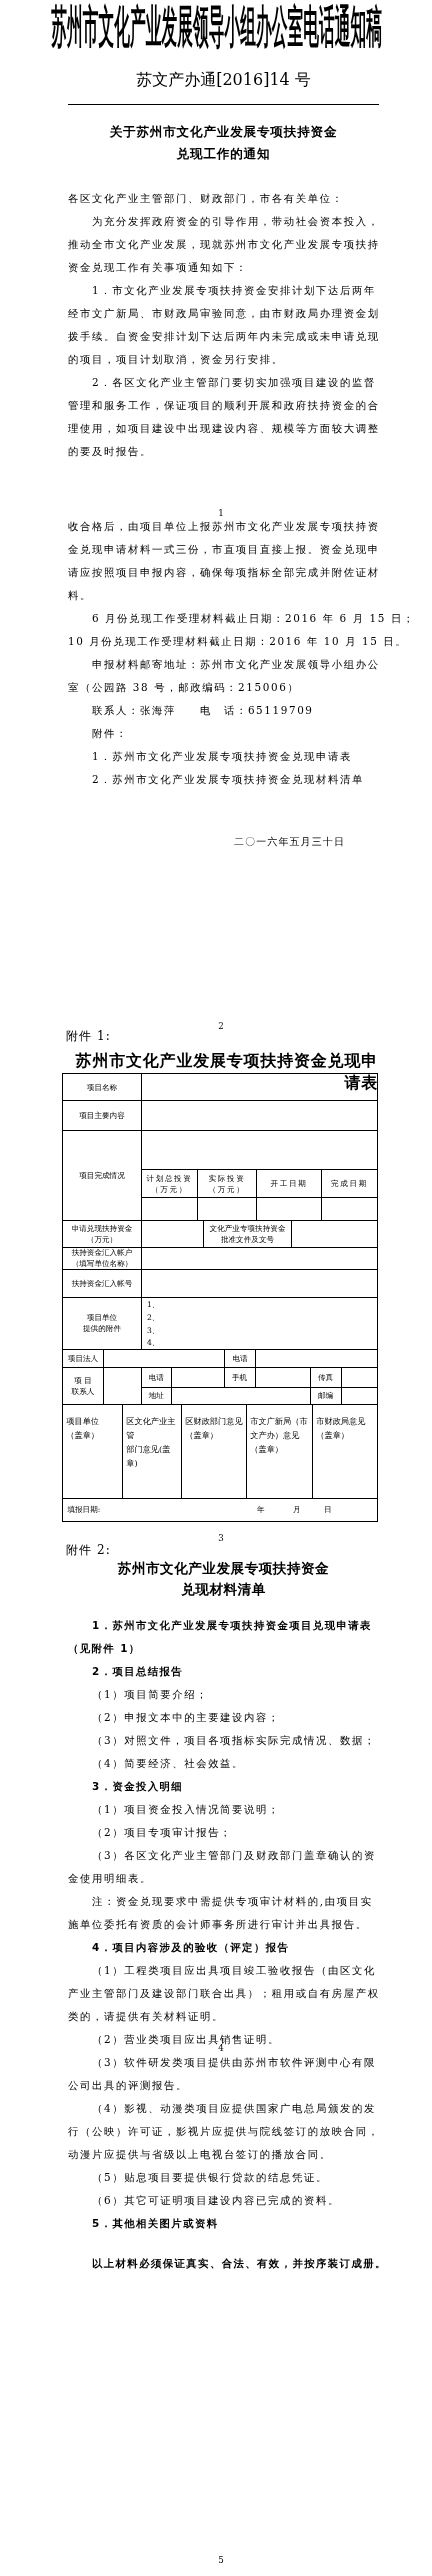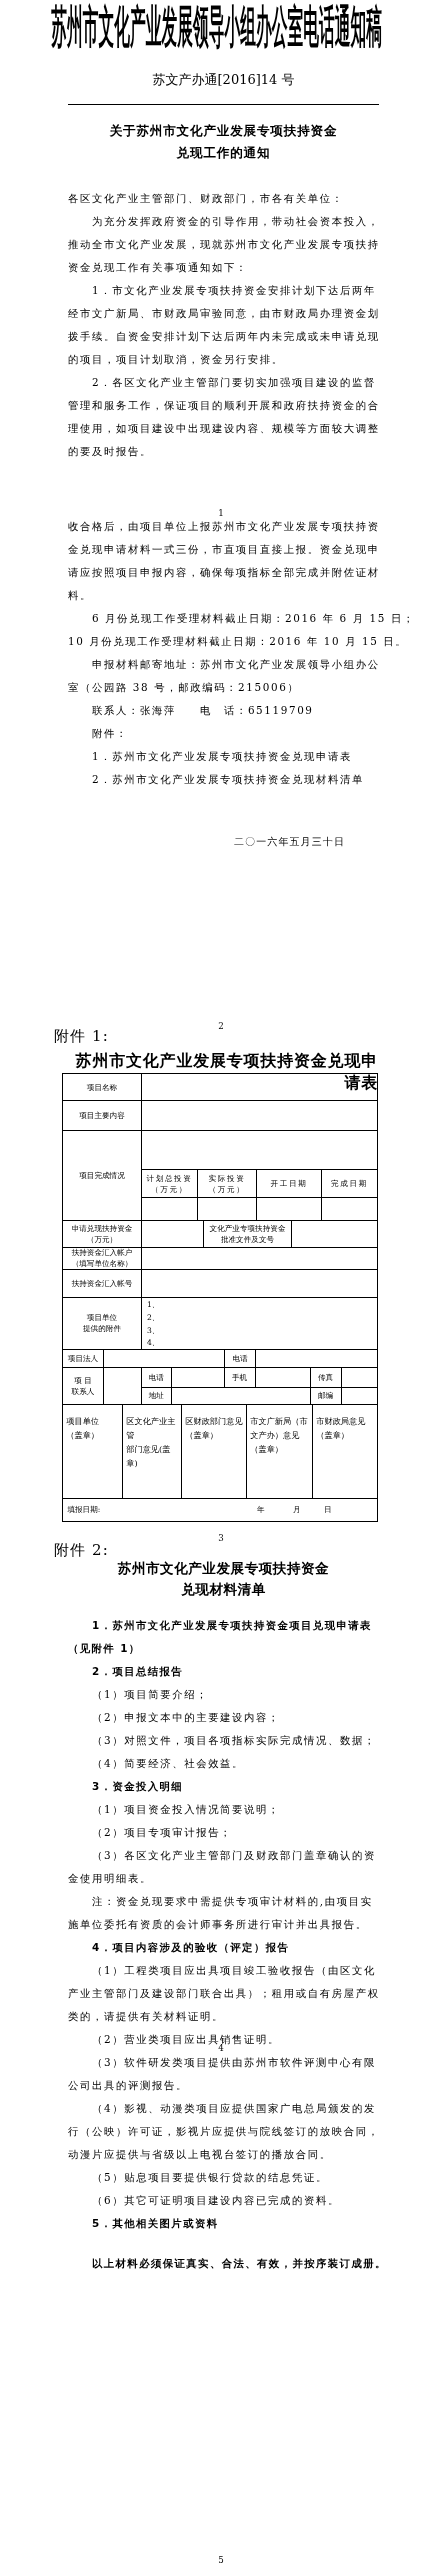--- a/index.html
+++ b/index.html
@@ -7,38 +7,38 @@
     width:433px;height:2576px;position:relative;overflow:hidden;color:#000;
     font-family:"DejaVu Serif","Liberation Serif",serif;
   }
   .abs{position:absolute;}
   
   .banner{top:3.3px;left:0;width:433px;display:flex;justify-content:center;}
   .banner span{
     font-size:45px;line-height:47px;font-weight:bold;white-space:nowrap;
     transform:scaleX(0.35);transform-origin:center top;
   }
-  .docnum{top:73px;left:68px;width:311px;text-align:center;font-size:13px;line-height:14px;}
+  .docnum{top:73px;left:68px;width:311px;text-align:center;font-size:16px;line-height:14px;}
   .divider{top:104px;left:68px;width:311px;border-top:1.1px solid #000;height:0;}
   .doctitle{
     top:121px;left:68px;width:311px;text-align:center;font-size:12.6px;font-weight:bold;
-    letter-spacing:0.8px;line-height:22px;font-family:Liberation Mono, monospace;
+    letter-spacing:0.8px;line-height:22px;font-family:Liberation Serif, serif;
   }
   
   .bodyblock{left:68px;width:313px;font-size:10.4px;letter-spacing:1.6px;}
   .pA{top:187px;}
   .pB{top:515px;}
   .a2list{top:1614px;}
   .bl{height:23px;line-height:23px;white-space:nowrap;}
   .ind{text-indent:24px;}
   .bd{font-family:"DejaVu Sans","Liberation Sans",sans-serif;font-weight:bold;letter-spacing:1.4px;}
   .issuedate{top:830px;left:234px;font-size:10px;letter-spacing:1.1px;line-height:23px;}
   .pagenum{left:0;width:442px;text-align:center;font-size:8.7px;line-height:8.7px;}
   .pn1{top:509px;} .pn2{top:1022px;} .pn3{top:1534px;} .pn4{top:2044px;} .pn5{top:2556px;}
-  .attlabel{font-size:15px;letter-spacing:1.1px;line-height:16.4px;left:54px;}
+  .attlabel{font-size:12px;letter-spacing:1.1px;line-height:16.4px;left:66px;}
   .al1{top:1028px;} .al2{top:1542px;}
   .a1title{
     top:1050px;left:62px;width:316px;text-align:right;font-size:16px;font-weight:bold;
     letter-spacing:0.8px;line-height:22px;font-family:"DejaVu Sans","Liberation Sans",sans-serif;
   }
   .a2title{
     top:1558px;left:68px;width:311px;text-align:center;font-size:13.6px;font-weight:bold;
     letter-spacing:0.5px;line-height:21px;font-family:"DejaVu Sans","Liberation Sans",sans-serif;
   }
   .footerline{top:2252px;}

